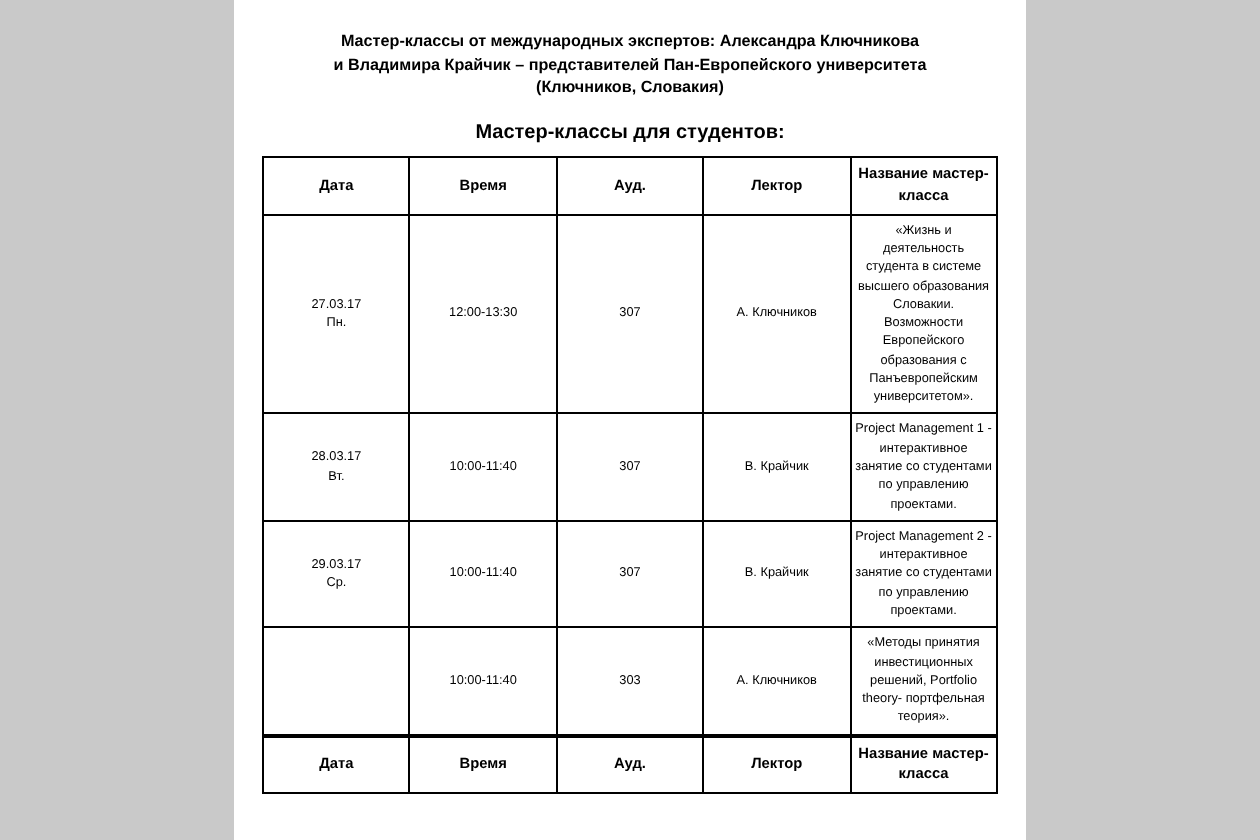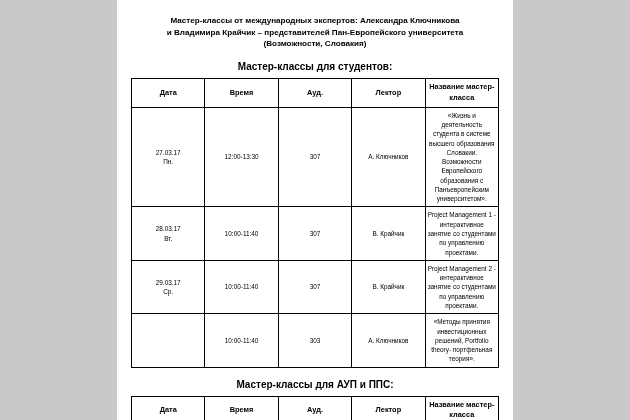--- a/index.html
+++ b/index.html
@@ -84,21 +84,21 @@
   .date-line2 { display: block; }
 </style>
 </head>
 <body>
 
 <div class="page">
 
   <div class="doc-title">
     <div>Мастер-классы от международных экспертов: Александра Ключникова</div>
     <div>и Владимира Крайчик – представителей Пан-Европейского университета</div>
-    <div>(Возможности, Словакия)</div>
+    <div>(Ключников, Словакия)</div>
   </div>
 
   <div class="section-heading">Мастер-классы для студентов:</div>
 
   <table class="sched">
     <thead>
       <tr>
         <th class="c-date">Дата</th>
         <th class="c-time">Время</th>
         <th class="c-room">Ауд.</th>
@@ -142,21 +142,20 @@
           <span></span>
         </td>
         <td class="c-time">10:00-11:40</td>
         <td class="c-room">303</td>
         <td class="c-lect">А. Ключников</td>
         <td class="c-name">«Методы принятия инвестиционных решений, Portfolio theory- портфельная теория».</td>
       </tr>
     </tbody>
   </table>
 
-  <div class="section-heading">Мастер-классы для АУП и ППС:</div>
 
   <table class="sched">
     <thead>
       <tr>
         <th class="c-date">Дата</th>
         <th class="c-time">Время</th>
         <th class="c-room">Ауд.</th>
         <th class="c-lect">Лектор</th>
         <th class="c-name">Название мастер-класса</th>
       </tr>

